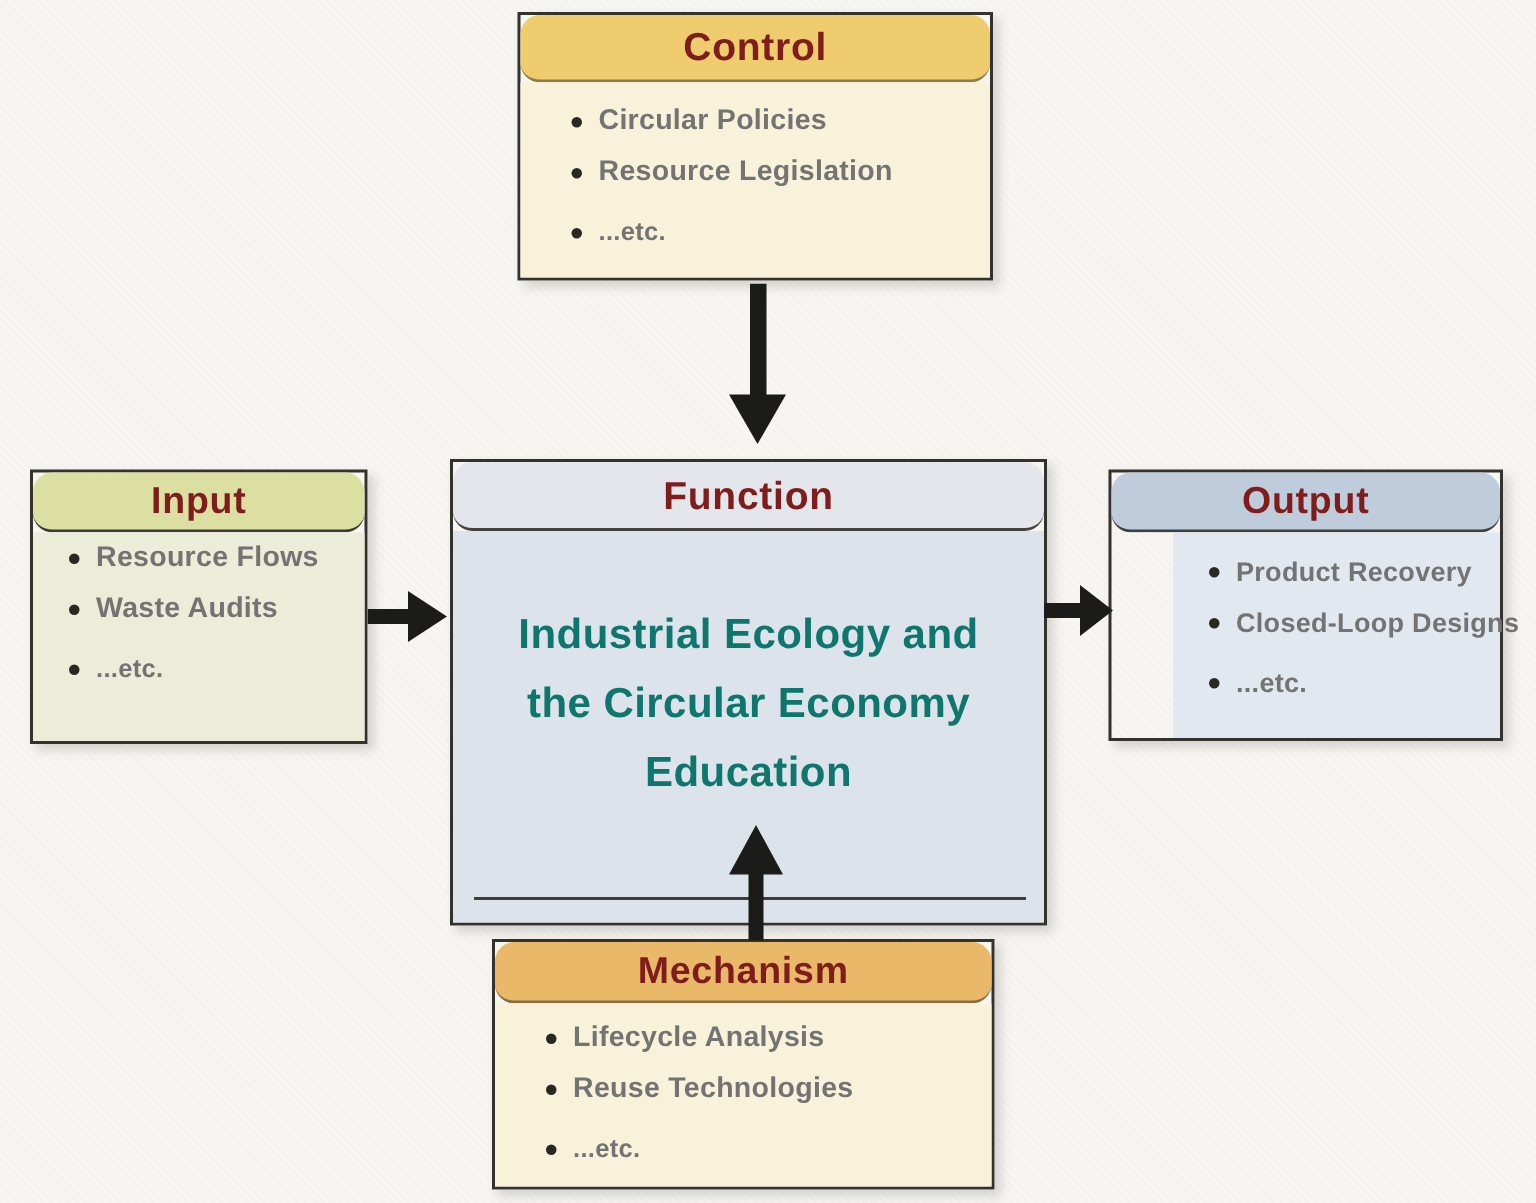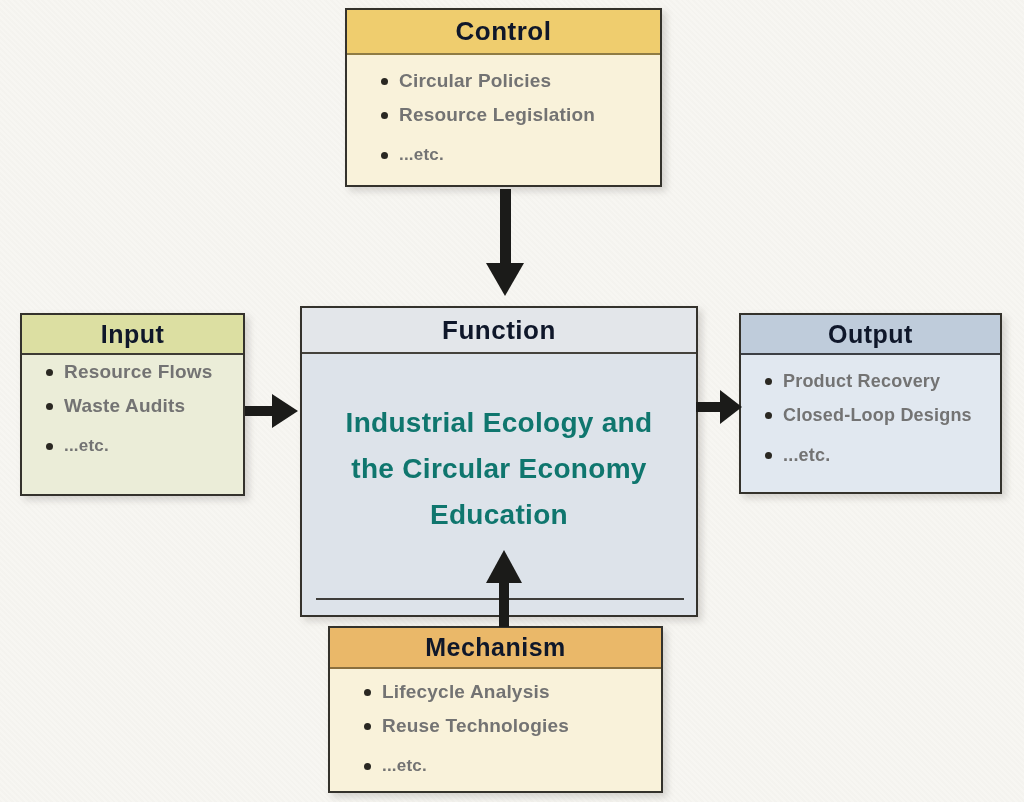--- a/index.html
+++ b/index.html
@@ -23,23 +23,24 @@
     box-shadow: 4px 4px 7px rgba(90,88,80,0.22);
     display: flex;
     flex-direction: column;
   }
   .box-header {
     display: flex;
     align-items: center;
     justify-content: center;
     font-weight: 700;
     font-size: 26px;
-    color: #0f172a;
+    color: #7f1d1d;
     letter-spacing: 0.5px;
     flex: 0 0 auto;
+    border-radius: 13px;
   }
   .box-body {
     flex: 1 1 auto;
     position: relative;
   }
   ul.bullets {
     list-style: none;
     margin: 0;
     padding: 14px 8px 0 30px;
   }
@@ -139,21 +140,21 @@
         <div class="fn-line">Industrial Ecology and</div>
         <div class="fn-line">the Circular Economy</div>
         <div class="fn-line">Education</div>
       </div>
       <div class="fn-underline"></div>
     </div>
   </div>
 
   <div class="box box-output">
     <div class="box-header" style="background-color: rgb(191, 204, 219);">Output</div>
-    <div class="box-body" style="background-color: rgb(225, 232, 240);">
+    <div class="box-body" style="background-color: rgb(225, 232, 240); margin-left: 41px;">
       <ul class="bullets">
         <li>Product Recovery</li>
         <li>Closed-Loop Designs</li>
         <li class="etc">...etc.</li>
       </ul>
     </div>
   </div>
 
   <div class="box box-mechanism">
     <div class="box-header" style="background-color: rgb(234, 184, 105);">Mechanism</div>

